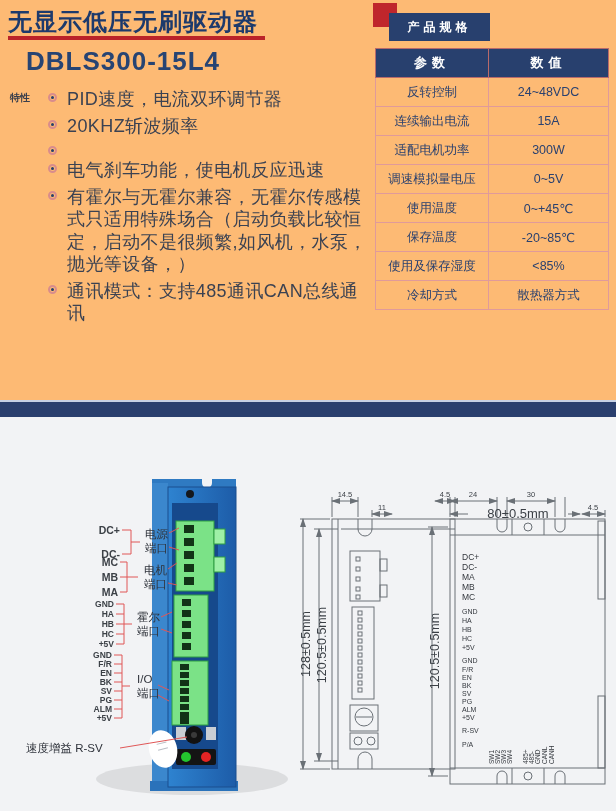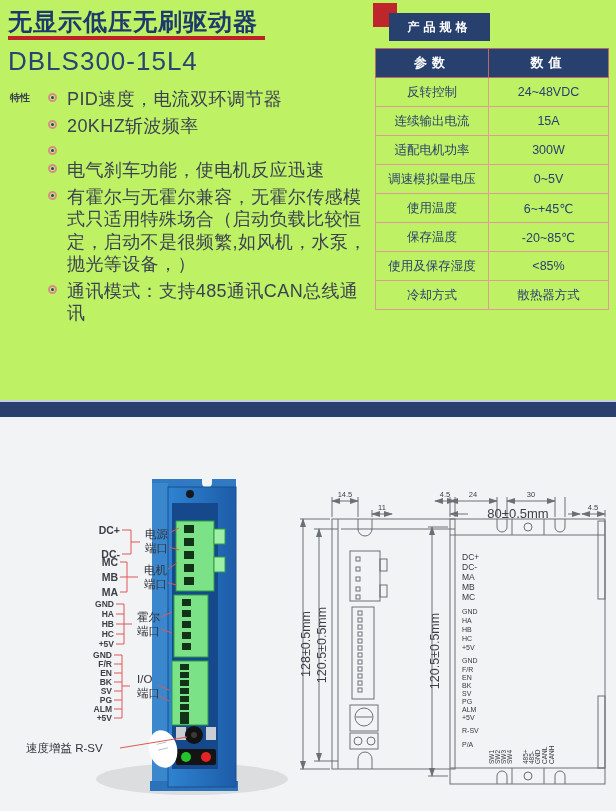--- a/index.html
+++ b/index.html
@@ -1,23 +1,23 @@
 <!DOCTYPE html>
 <html><head>
 <meta charset="utf-8">
 <style>
   html,body{margin:0;padding:0;}
   body{font-family:"Liberation Sans","DejaVu Sans",sans-serif;background:#ffffff;}
-  .page{position:relative;width:616px;height:811px;background:#bef264;overflow:hidden;}
+  .page{position:relative;width:616px;height:811px;background:#fdba74;overflow:hidden;}
   .abs{position:absolute;}
 
   
   .title{font-size:24px;font-weight:bold;color:#1d3a6c;letter-spacing:1px;}
   .title-underline{background:#bb2329;height:4px;}
-  .model{font-size:26px;font-weight:400;color:#274473;letter-spacing:1px;}
+  .model{font-size:26px;font-weight:700;color:#274473;letter-spacing:1px;margin-left:18px;}
 
   
   .features-label{font-size:10px;font-weight:bold;color:#3a3f4c;}
   .features-list{width:322px;}
   .feature-item{display:flex;margin-bottom:4px;}
   .bullet{flex:0 0 9px;width:9px;height:9px;border:2px solid #d98c8c;border-radius:50%;margin:5px 10px 0 0;position:relative;box-sizing:border-box;}
   .bullet i{position:absolute;left:1px;top:1px;width:3px;height:3px;border-radius:50%;background:#27406e;}
   .feature-text{font-size:18px;line-height:22.5px;color:#3b4252;letter-spacing:0.4px;}
 
   
@@ -112,21 +112,21 @@
     <tr>
           <td>适配电机功率</td>
           <td>300W</td>
         </tr>
     <tr>
           <td>调速模拟量电压</td>
           <td>0~5V</td>
         </tr>
     <tr>
           <td>使用温度</td>
-          <td>6~+45℃</td>
+          <td>0~+45℃</td>
         </tr>
     <tr>
           <td>保存温度</td>
           <td>-20~85℃</td>
         </tr>
     <tr>
           <td>使用及保存湿度</td>
           <td>&lt;85%</td>
         </tr>
     <tr>

